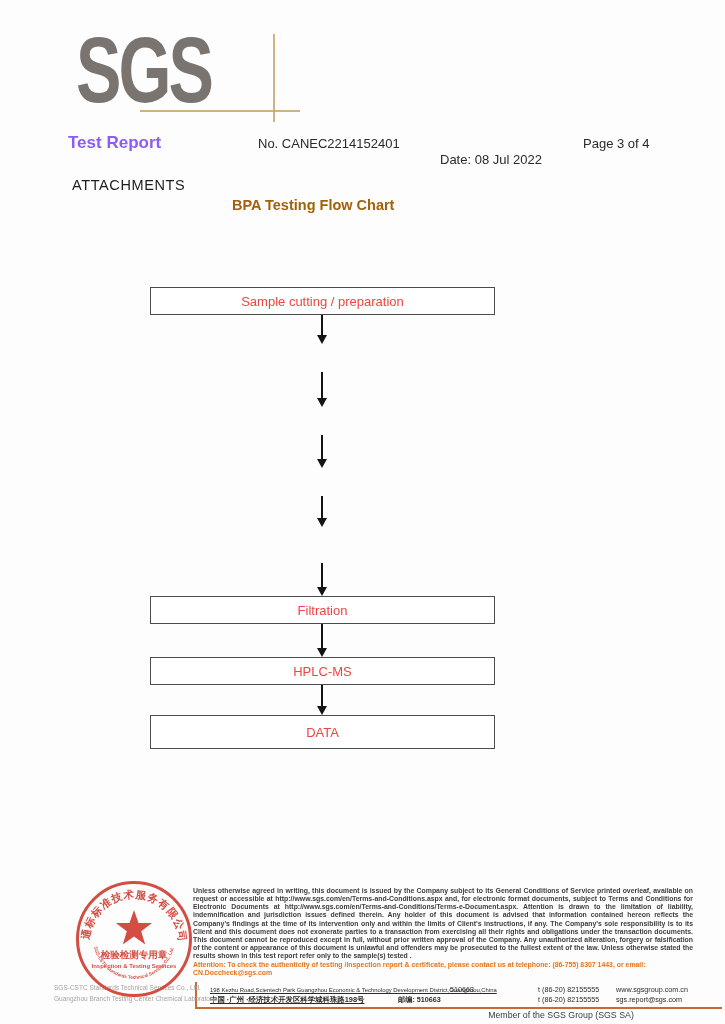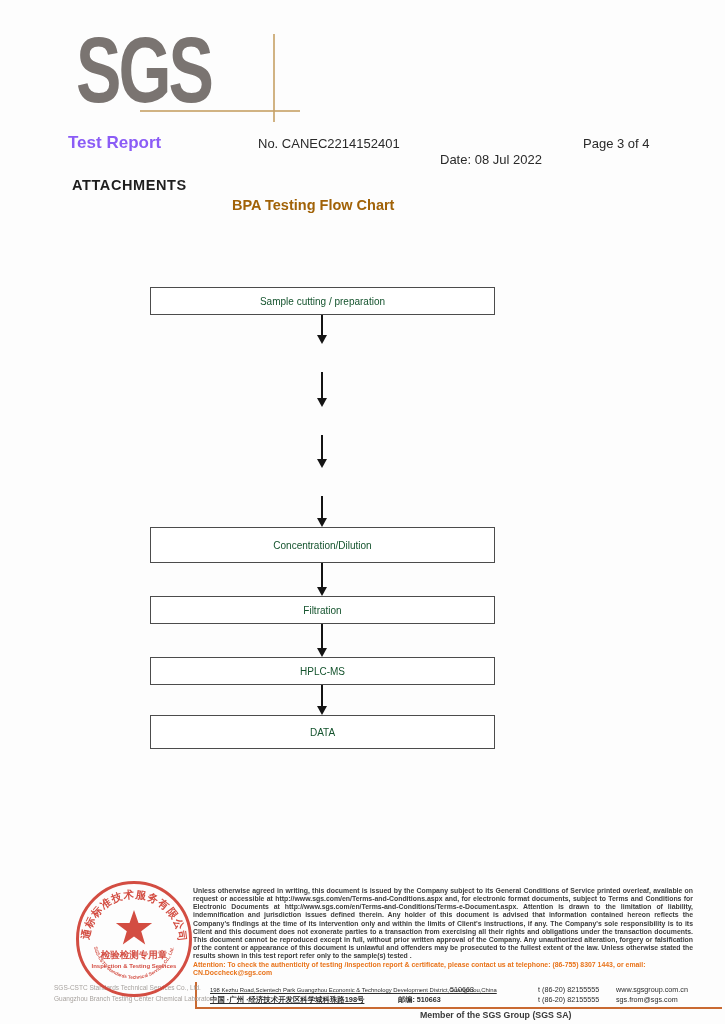--- a/index.html
+++ b/index.html
@@ -16,29 +16,29 @@
                 background:rgba(198,160,100,0.8); }
   .logo-hline { position:absolute; left:64px; top:92px; width:160px; height:2px;
                 background:rgba(198,160,100,0.8); }
 
   
   .hdr-title { position:absolute; left:68px; top:133px; font-size:17px; font-weight:bold; color:#8b5cf6; }
   .hdr-no    { position:absolute; left:258px; top:136px; font-size:13px; color:#2a2a2a; }
   .hdr-date  { position:absolute; left:440px; top:152px; font-size:13px; color:#2a2a2a; }
   .hdr-page  { position:absolute; left:583px; top:136px; font-size:13px; color:#2a2a2a; }
 
-  .attachments { position:absolute; left:72px; top:177px; font-size:14.5px; font-weight:700;
+  .attachments { position:absolute; left:72px; top:177px; font-size:14.5px; font-weight:400;
                  letter-spacing:0.6px; color:#1e1e1e; }
   .chart-title { position:absolute; left:232px; top:197px; font-size:14.5px; font-weight:600;
                  color:#a16207; }
 
   
   .fc-box { position:absolute; left:150px; width:345px; border:1.6px solid #4c4c4c;
             background:#fff; display:flex; align-items:center; justify-content:center; }
-  .fc-box span { font-size:10px; color:#14532d; }
+  .fc-box span { font-size:13px; color:#ef4444; }
   .fc-arrow { position:absolute; left:311px; width:22px; display:flex;
               flex-direction:column; align-items:center; }
   .fc-arrow .shaft { flex:1 1 auto; width:2.4px; background:#141414; }
   .fc-arrow .head  { width:0; height:0; border-left:5.5px solid transparent;
                      border-right:5.5px solid transparent; border-top:9px solid #141414; }
 
   
   .legal { position:absolute; left:193px; top:887px; width:500px; font-size:6.9px;
            line-height:8.15px; color:#3d3d3d; font-weight:600; text-align:justify; }
   .attention { position:absolute; left:193px; top:961px; width:500px; font-size:6.9px;
@@ -54,22 +54,22 @@
   .addr-row .a-addr  { position:absolute; left:8px; white-space:nowrap; color:#2b2b2b;text-decoration:underline; }
   .addr-row .a-post  { position:absolute; white-space:nowrap; color:#2b2b2b; font-size:7.2px; }
   .addr-row .a-phone { position:absolute; left:336px; white-space:nowrap; color:#2b2b2b; font-size:7.2px; }
   .addr-row .a-web   { position:absolute; left:414px; white-space:nowrap; color:#2b2b2b; font-size:7.2px; }
   .row-en { top:985px; }
   .row-en .a-addr { font-size:5.9px; top:2px; }
   .row-en .a-post { left:248px; }
   .row-cn { top:995px; }
   .row-cn .a-addr { font-size:7.4px; font-weight:600; }
   .row-cn .a-post { left:196px; font-weight:600; }
-  .member { position:absolute; left:420px; top:1010px; width:282px; text-align:left;
-            font-size:8.8px; font-weight:700; color:#3a3a3a; }
+  .member { position:absolute; left:420px; top:1010px; width:282px; text-align:center;
+            font-size:8.8px; font-weight:400; color:#3a3a3a; }
 
   .stamp { position:absolute; left:74px; top:879px; width:120px; height:120px;
            z-index:2; opacity:0.9; }
 </style>
 </head>
 <body>
 
 <div class="page">
 
   <div class="logo-wrap">
@@ -102,23 +102,20 @@
   <div class="fc-arrow" style="top:435px;height:33px">
       <i class="shaft"></i>
       <i class="head"></i>
     </div>
 
   <div class="fc-arrow" style="top:496px;height:31px">
       <i class="shaft"></i>
       <i class="head"></i>
     </div>
 
-  <div class="fc-box" style="top:527px;height:36px">
-    <span>Concentration/Dilution</span>
-  </div>
   <div class="fc-arrow" style="top:563px;height:33px">
       <i class="shaft"></i>
       <i class="head"></i>
     </div>
 
   <div class="fc-box" style="top:596px;height:28px">
     <span>Filtration</span>
   </div>
   <div class="fc-arrow" style="top:624px;height:33px">
       <i class="shaft"></i>
@@ -151,21 +148,21 @@
   <div class="addr-row row-en">
     <span class="a-addr">198 Kezhu Road,Scientech Park Guangzhou Economic &amp; Technology Development District,Guangzhou,China</span>
     <span class="a-post">510663</span>
     <span class="a-phone">t (86-20) 82155555</span>
     <span class="a-web">www.sgsgroup.com.cn</span>
   </div>
   <div class="addr-row row-cn">
     <span class="a-addr">中国 ·广州 ·经济技术开发区科学城科珠路198号</span>
     <span class="a-post">邮编: 510663</span>
     <span class="a-phone">t (86-20) 82155555</span>
-    <span class="a-web">sgs.from@sgs.com</span>
+    <span class="a-web">sgs.report@sgs.com</span>
   </div>
 
   <div class="member">Member of the SGS Group (SGS SA)</div>
 
   <svg class="stamp" viewBox="0 0 120 120">
     <defs>
       <path id="arcTop" d="M 15,64 A 45,45 0 1 1 105,64" fill="none"></path>
       <path id="arcBot" d="M 20,68 A 41,41 0 0 0 100,68" fill="none"></path>
     </defs>
     <circle cx="60" cy="60" r="56.5" fill="none" stroke="#cf3a2e" stroke-width="3"></circle>

